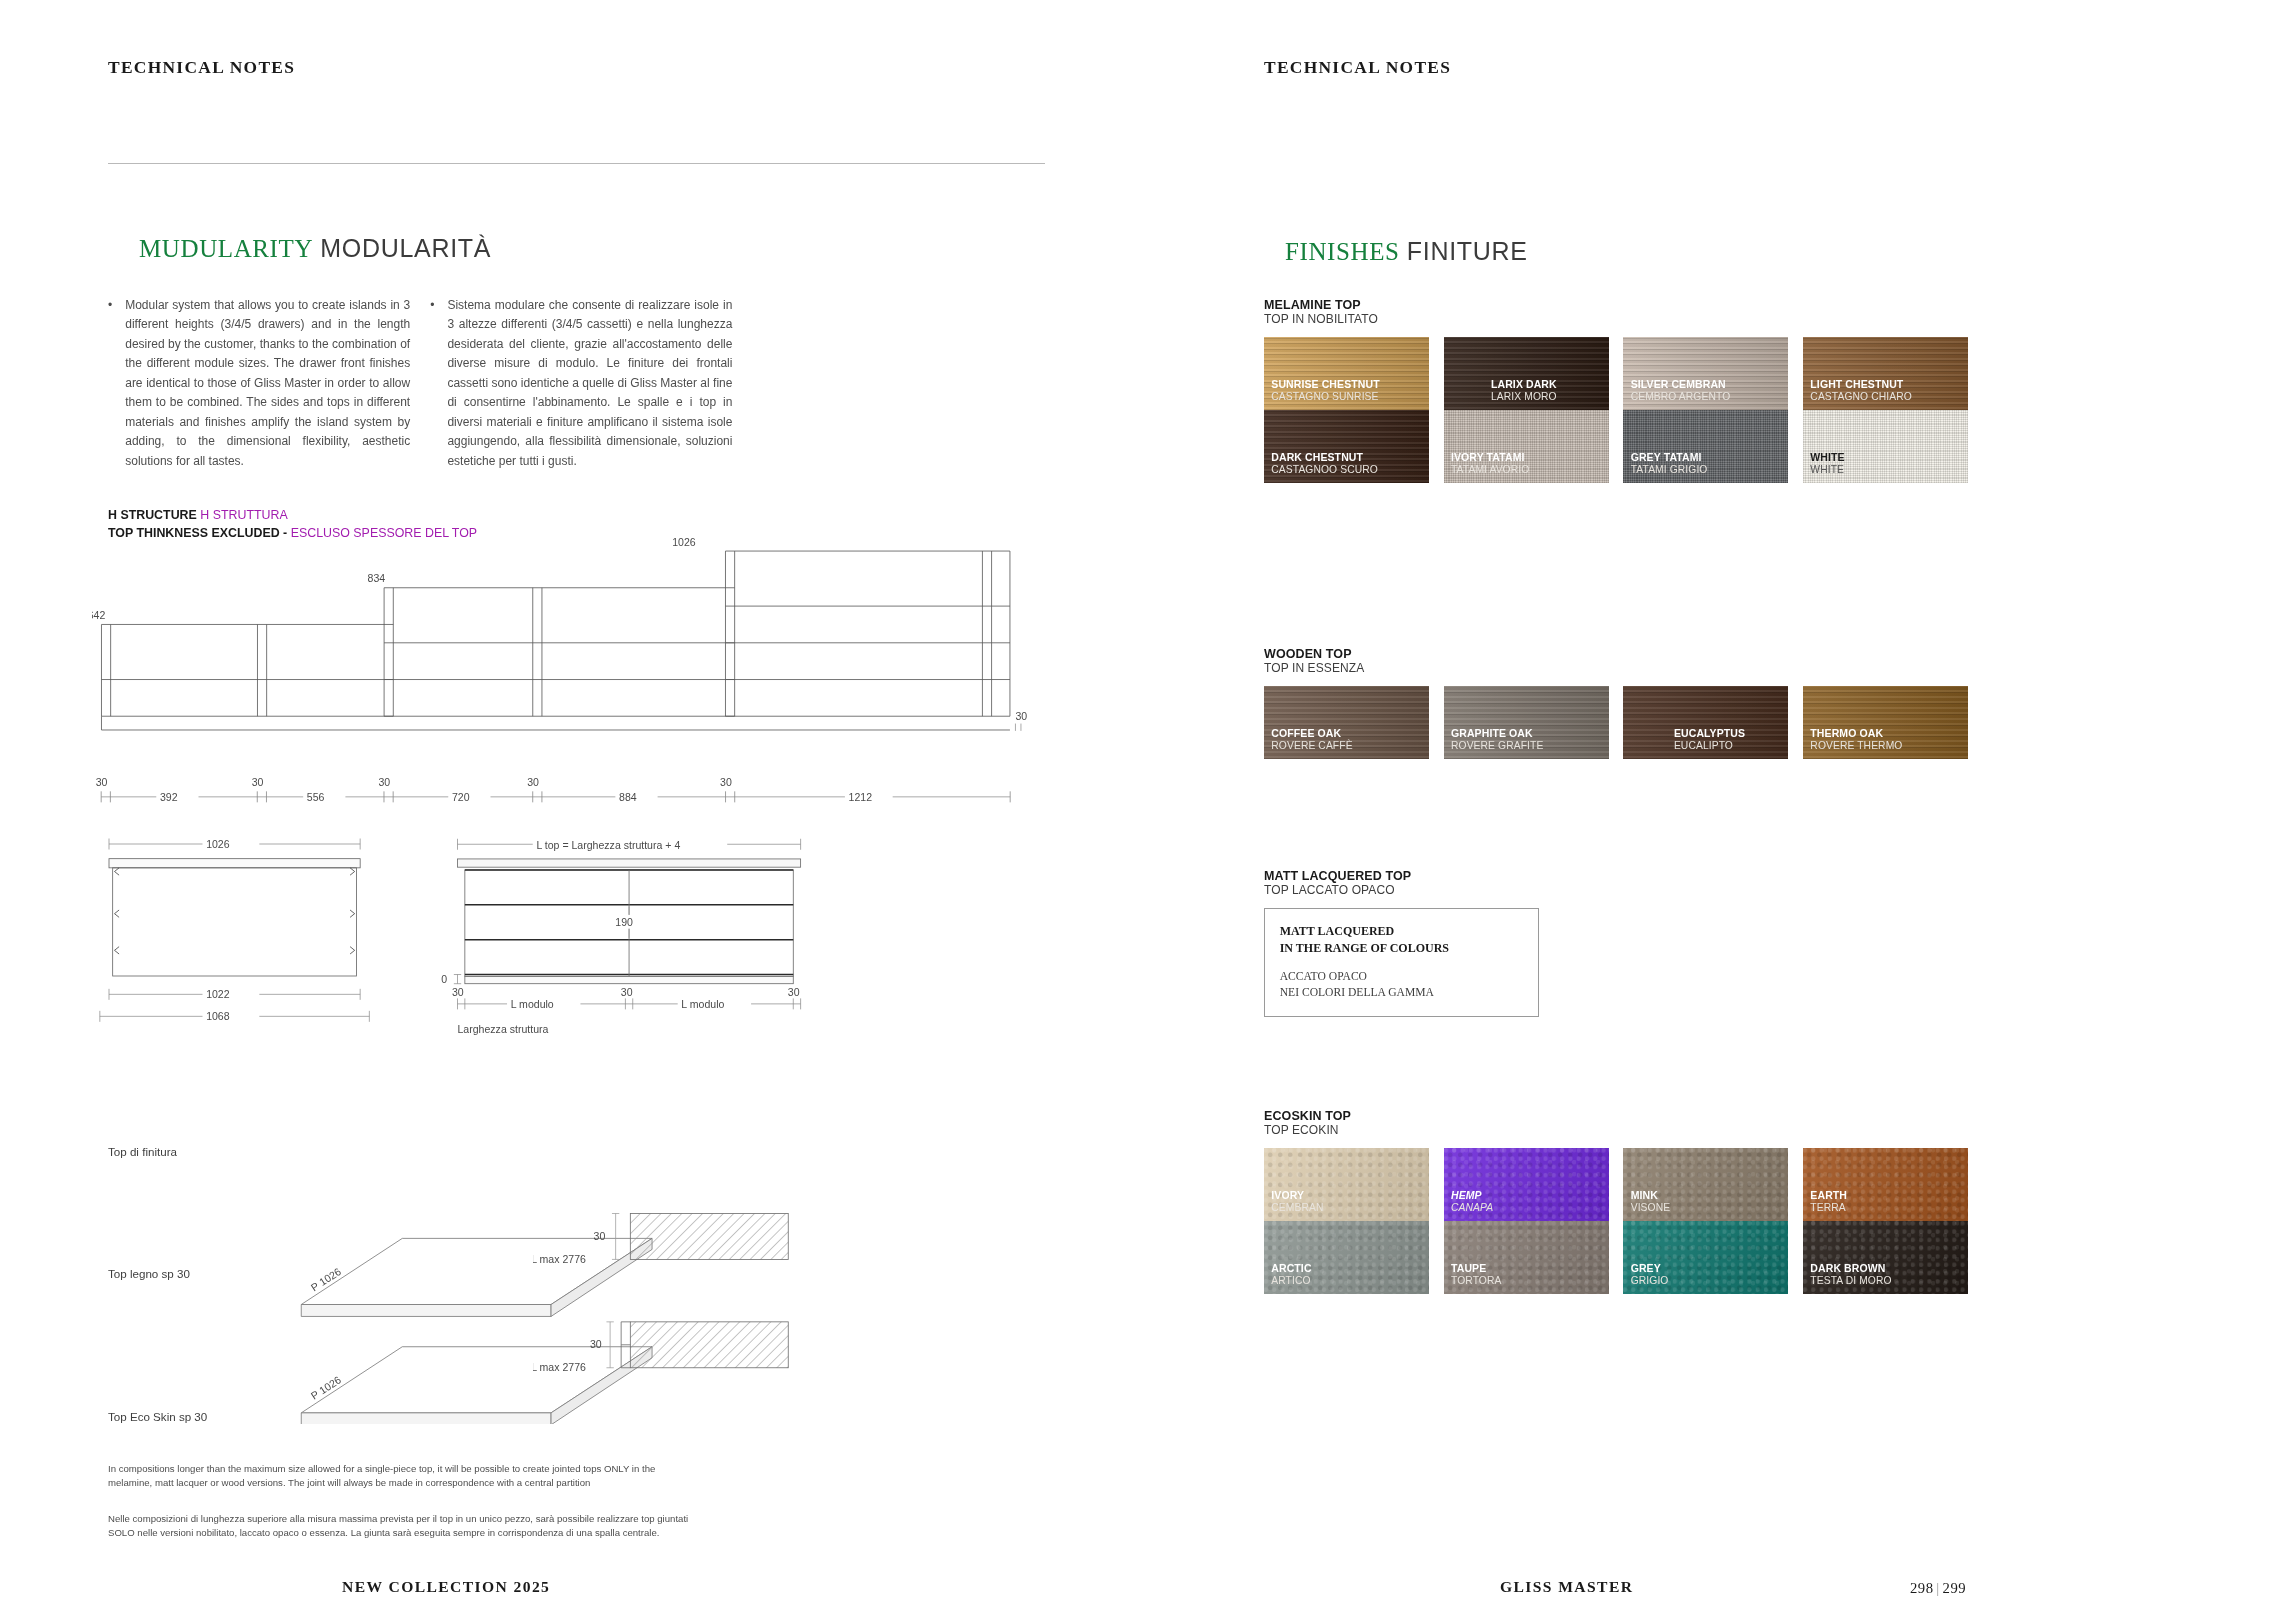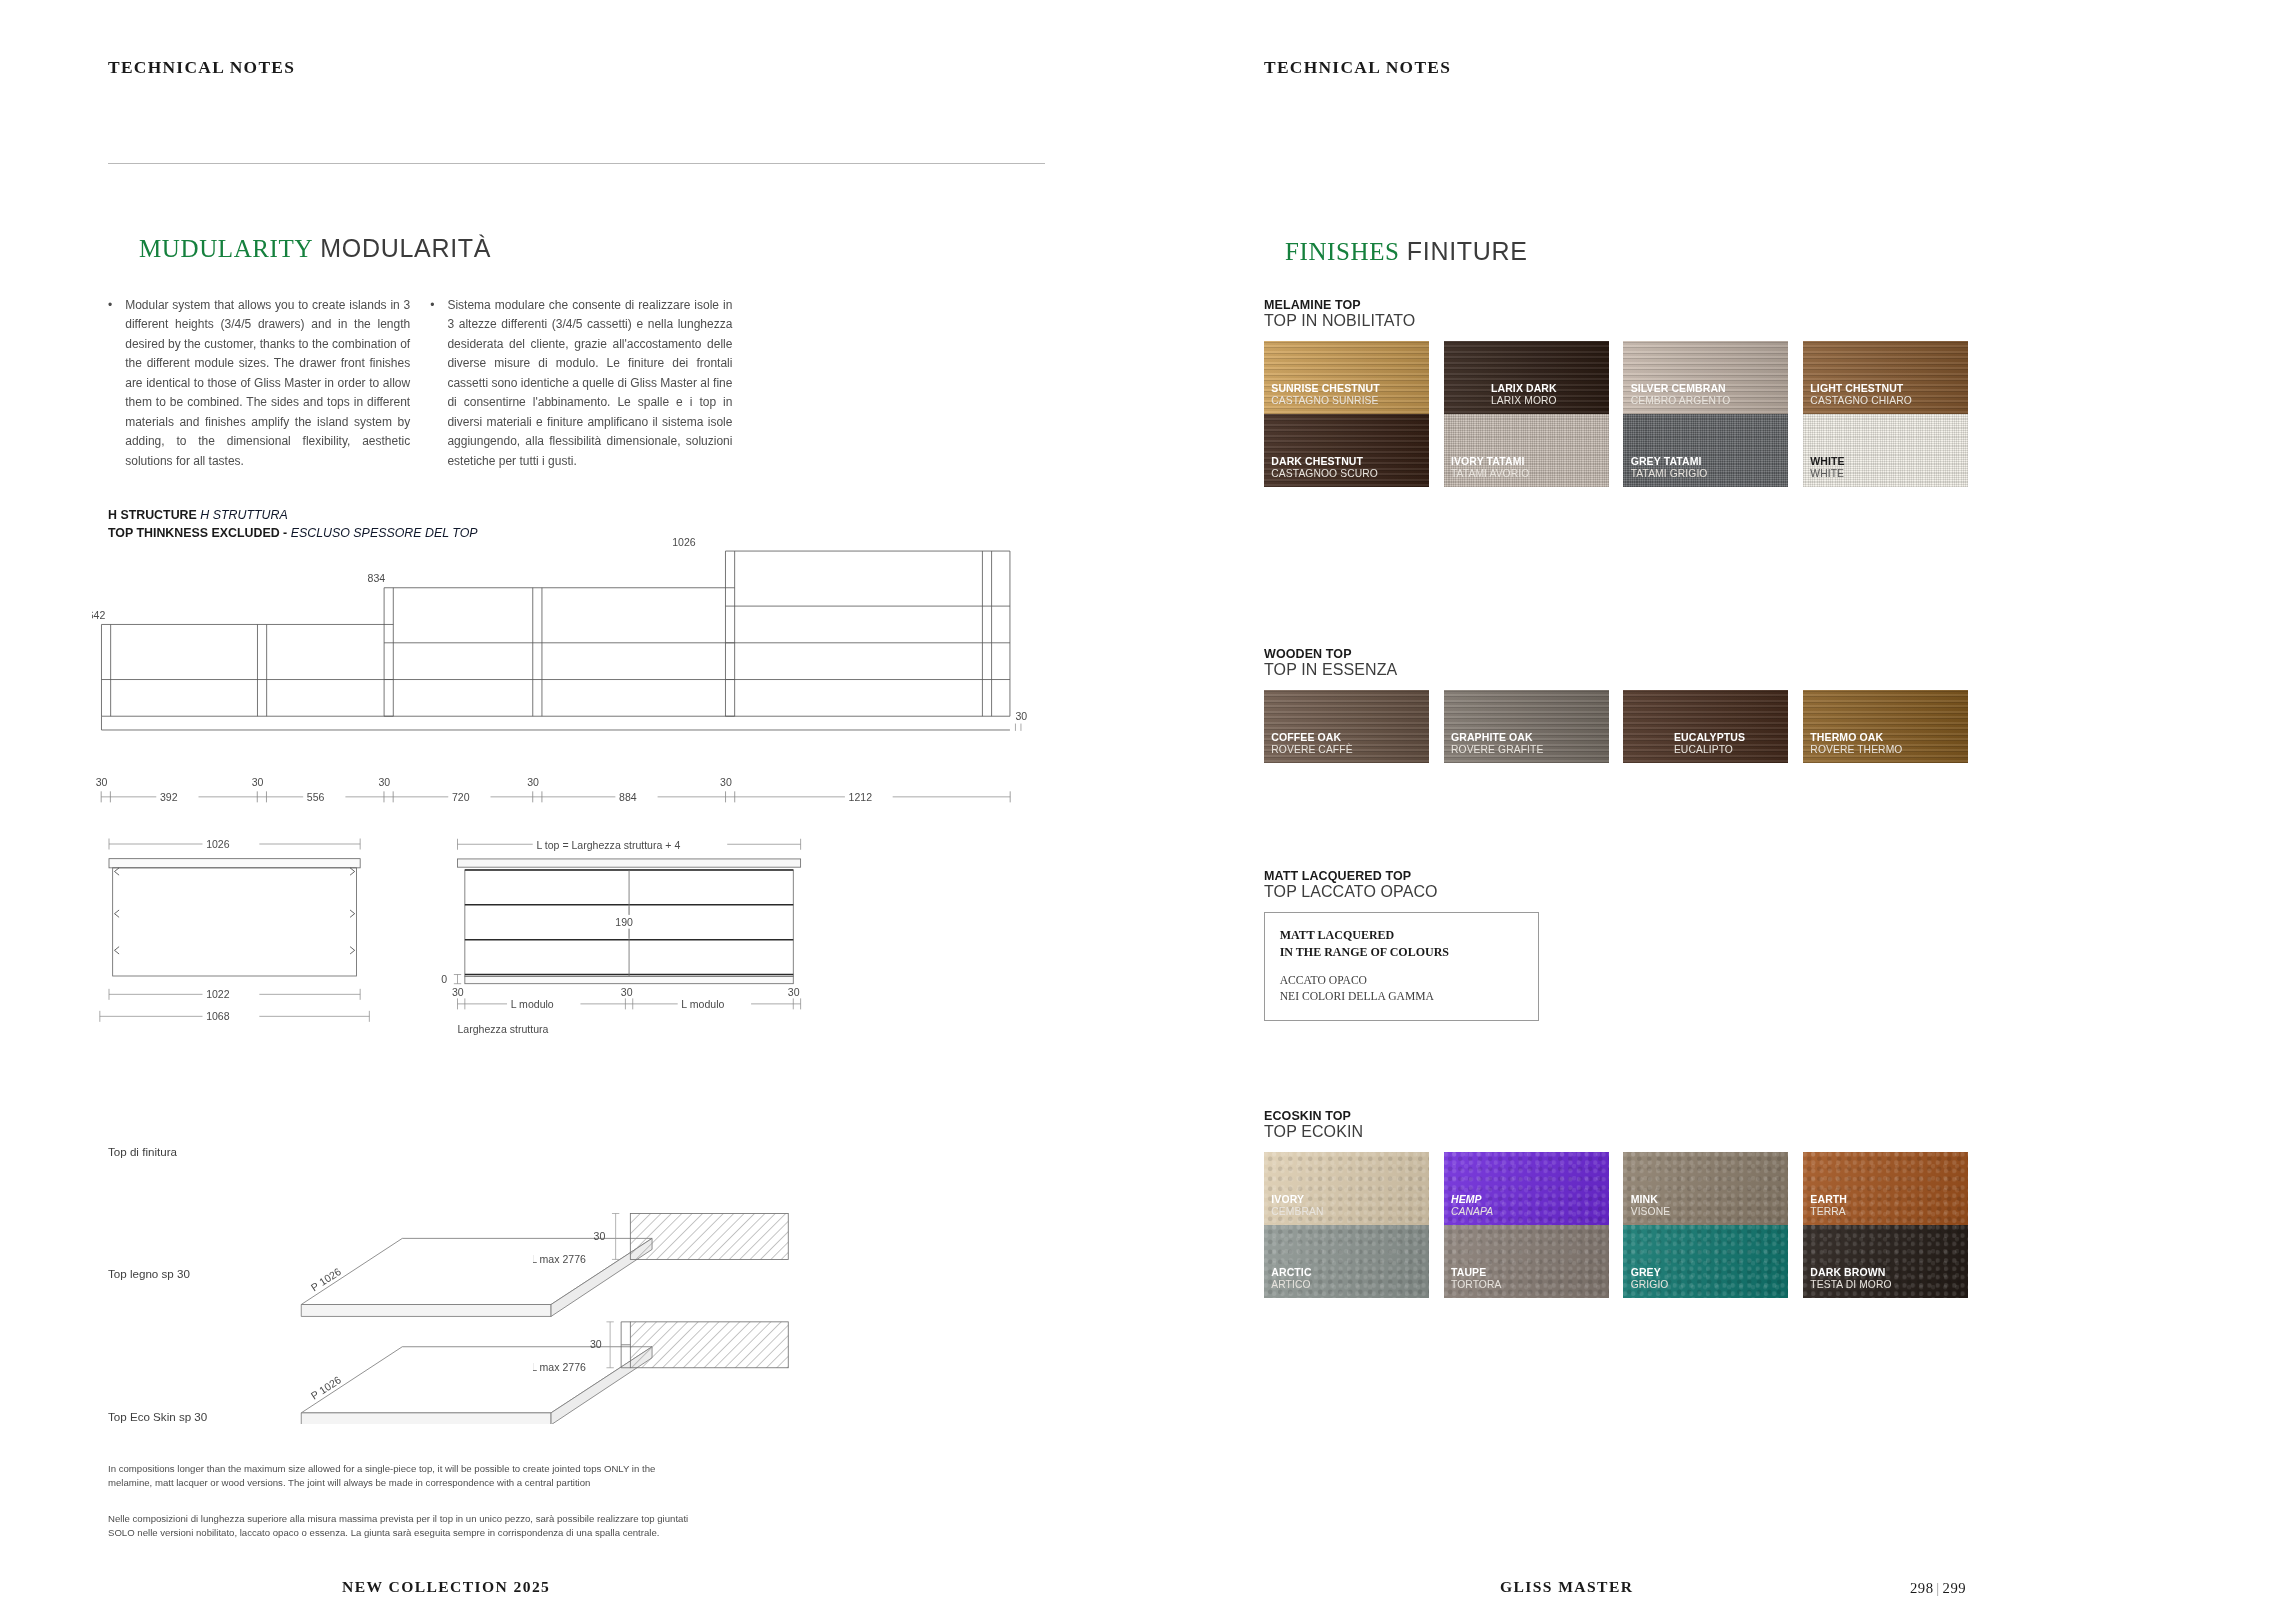--- a/index.html
+++ b/index.html
@@ -35,29 +35,29 @@
   .copy {
     font-size: 12px; line-height: 1.62; color: #4e4e4e;
     text-align: justify; font-weight: 400;
   }
   .col-en { width: 285px; }
   .col-it { width: 285px; }
 
   
   .dwg-title { font-size: 12.4px; line-height: 1.45; }
   .dwg-title b { font-weight: 700; color: #1a1a1a; }
-  .dwg-title span { font-weight: 300; color: #0f172a; font-style: italic; }
+  .dwg-title span { font-weight: 300; color: #a21caf; }
   .dim { font-size: 11.5px; fill: #4a4a4a; font-family: "Liberation Sans", sans-serif; }
   .note-lbl { font-size: 11.6px; color: #3e3e3e; }
   .foot-note { font-size: 9.6px; line-height: 1.5; color: #4e4e4e; width: 588px; }
 
   
   .grp-head { margin-bottom: 11px; }
   .grp-head .en { font-size: 12.5px; font-weight: 700; color: #1a1a1a; letter-spacing: 0.1px; }
-  .grp-head .it { font-size: 16px; font-weight: 300; color: #3d3d3d; letter-spacing: 0.1px; }
+  .grp-head .it { font-size: 12px; font-weight: 300; color: #3d3d3d; letter-spacing: 0.1px; }
   .sw-grid { display: grid; grid-template-columns: repeat(4, 165px); gap: 0 14.7px; }
   .sw {
     position: relative; height: 73px; overflow: hidden;
     display: flex; flex-direction: column; justify-content: flex-end;
   }
   .sw-lbl { position: relative; z-index: 3; padding: 0 0 6.4px 7.3px; line-height: 1.22; }
   .sw-lbl .en { display: block; font-size: 10.5px; font-weight: 700; letter-spacing: 0.1px; }
   .sw-lbl .it { display: block; font-size: 10.3px; font-weight: 300; letter-spacing: 0.1px; }
   .light .sw-lbl .en, .light .sw-lbl .it { color: #ffffff; }
   .light .sw-lbl .it { color: #e8e4de; }

